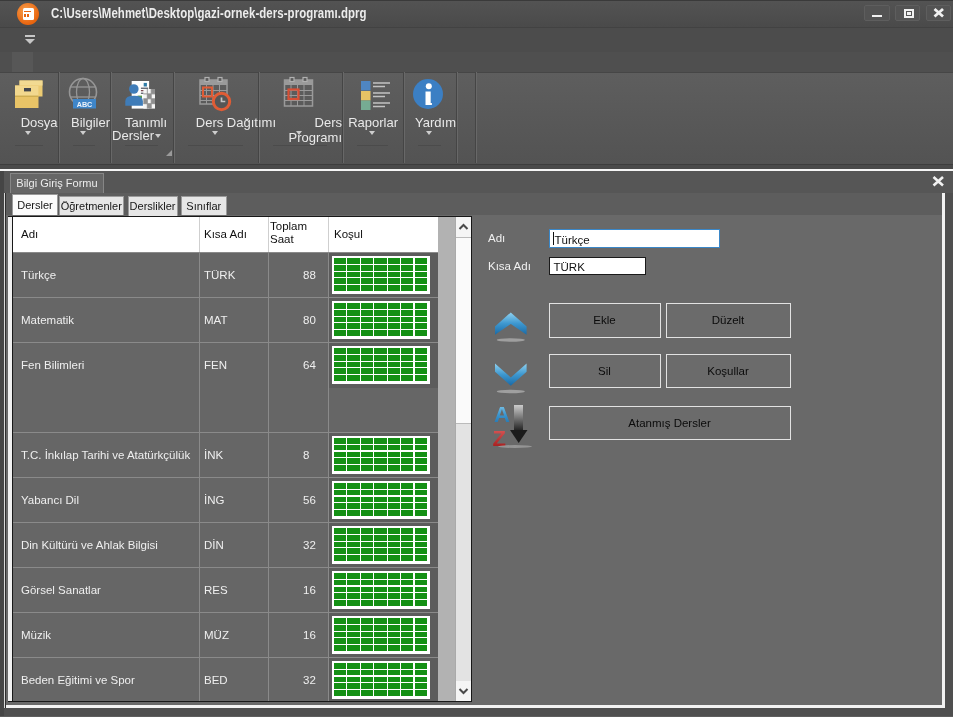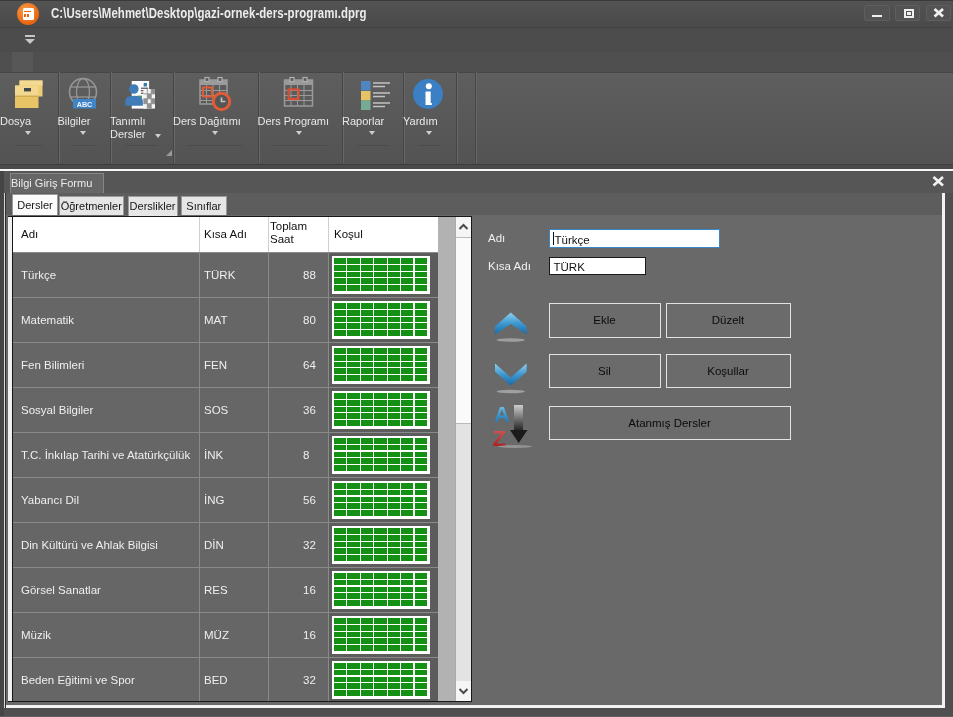--- a/index.html
+++ b/index.html
@@ -29,21 +29,21 @@
 #qstrip {left:0;top:27px;width:953px;height:25px;background:#4c4c4c;border-top:1px solid #424242;}
 #qdrop {left:25px;top:35px;width:10px;height:2px;background:#c6c6c6;}
 #qdrop:after {content:"";position:absolute;left:0;top:3.5px;width:0;height:0;
   border-left:5px solid transparent;border-right:5px solid transparent;border-top:5px solid #c6c6c6;}
 #nub {left:12px;top:52px;width:21px;height:20px;background:#575757;}
 
 
 #ribbon {left:0;top:72px;width:953px;height:91.5px;background:linear-gradient(#5e5e5e,#535353);
   border-top:1px solid #464646;}
 .rsep {top:72px;height:91px;width:1px;background:#454545;box-shadow:1px 0 0 #686868;}
-.rlabel {top:115px;font-size:11px;color:#e9e9e9;text-align:left;}
+.rlabel {top:115px;font-size:13px;color:#e9e9e9;text-align:right;}
 .rdown {width:0;height:0;border-left:3.6px solid transparent;border-right:3.6px solid transparent;
   border-top:4px solid #cecece;}
 .rline {top:145px;height:1px;background:#4b4b4b;}
 .tab {font-size:11px;text-align:center;color:#161616;}
 .tabsel {background:#fbfbfb;border:1px solid #9a9a9a;border-bottom:none;line-height:20px;z-index:3;}
 .tab:not(.tabsel) {background:#e6e6e6;border:1px solid #9a9a9a;border-bottom:none;line-height:18px;}
 #ghead {left:0;top:0;width:425px;height:35px;background:#ffffff;font-size:11.5px;color:#101010;}
 #ghead span {line-height:13px;}
 .row {position:absolute;left:0;width:425px;height:45px;background:#666666;border-top:1px solid #8a8a8a;font-size:11.5px;color:#efefef;}
 .row:first-of-type {border-top:none;}
@@ -113,21 +113,21 @@
 <div class="abs rlabel" style="left:110px;width:57px;top:115px">Tanımlı</div>
 <div class="abs rlabel" style="left:110px;width:44px;top:128px">Dersler</div>
 <div class="abs rdown" style="left:154.5px;top:133.5px"></div>
 <div class="abs" style="left:166px;top:150px;width:0;height:0;border-left:6px solid transparent;border-bottom:6px solid #9a9a9a"></div>
 
 <div class="abs" style="left:0;top:163.5px;width:953px;height:1px;background:#3d3d3d"></div>
 <div class="abs" style="left:0;top:164.5px;width:953px;height:4.5px;background:#4a4a4a"></div>
 <div class="abs" style="left:0;top:169px;width:953px;height:2px;background:#f5f5f5"></div>
 <div class="abs" id="docstrip" style="left:0;top:171px;width:953px;height:22px;background:#565656"></div>
 <div class="abs" id="doctab" style="left:10px;top:172.5px;width:94px;height:20.5px;background:#666666;
-  border:1px solid #868686;border-bottom:none;color:#ececec;font-size:11px;line-height:19px">Bilgi Giriş Formu</div>
+  border:1px solid #868686;border-bottom:none;color:#ececec;font-size:11px;text-align:center;line-height:19px">Bilgi Giriş Formu</div>
 <svg class="abs" width="15" height="13" style="left:931px;top:175px">
   <path d="M2.5 2 L12 10.5 M12 2 L2.5 10.5" stroke="#f2f2f2" stroke-width="2.6"></path>
     </svg>
 
 <div class="abs" style="left:0;top:171px;width:4px;height:546px;background:#454545"></div>
 <div class="abs" style="left:4px;top:193px;width:1px;height:515px;background:#d8d8d8"></div>
 <div class="abs" style="left:5px;top:193px;width:1px;height:515px;background:#2e2e2e"></div>
 <div class="abs" id="panel" style="left:6px;top:193px;width:939px;height:515px;background:#696969;
   border-right:3.5px solid #f2f2f2;border-bottom:3.5px solid #f2f2f2"></div>
 <div class="abs" id="tabstrip" style="left:6px;top:193px;width:936px;height:21.5px;background:#5d5d5d"></div>
@@ -162,27 +162,20 @@
 <span class="rname">Matematik</span>
         <span class="rshort">MAT</span>
         <span class="rhours">80</span>
 <div class="kcell"></div>
         <div class="kgrid"></div>
       </div>
 <div class="row" style="top:125px">
 <span class="rname">Fen Bilimleri</span>
         <span class="rshort">FEN</span>
         <span class="rhours">64</span>
-<div class="kcell"></div>
-        <div class="kgrid"></div>
-      </div>
-<div class="row" style="top:170px">
-<span class="rname">Sosyal Bilgiler</span>
-        <span class="rshort">SOS</span>
-        <span class="rhours">36</span>
 <div class="kcell"></div>
         <div class="kgrid"></div>
       </div>
 <div class="row" style="top:215px">
 <span class="rname">T.C. İnkılap Tarihi ve Atatürkçülük</span>
         <span class="rshort">İNK</span>
         <span class="rhours">8</span>
 <div class="kcell"></div>
         <div class="kgrid"></div>
       </div>

